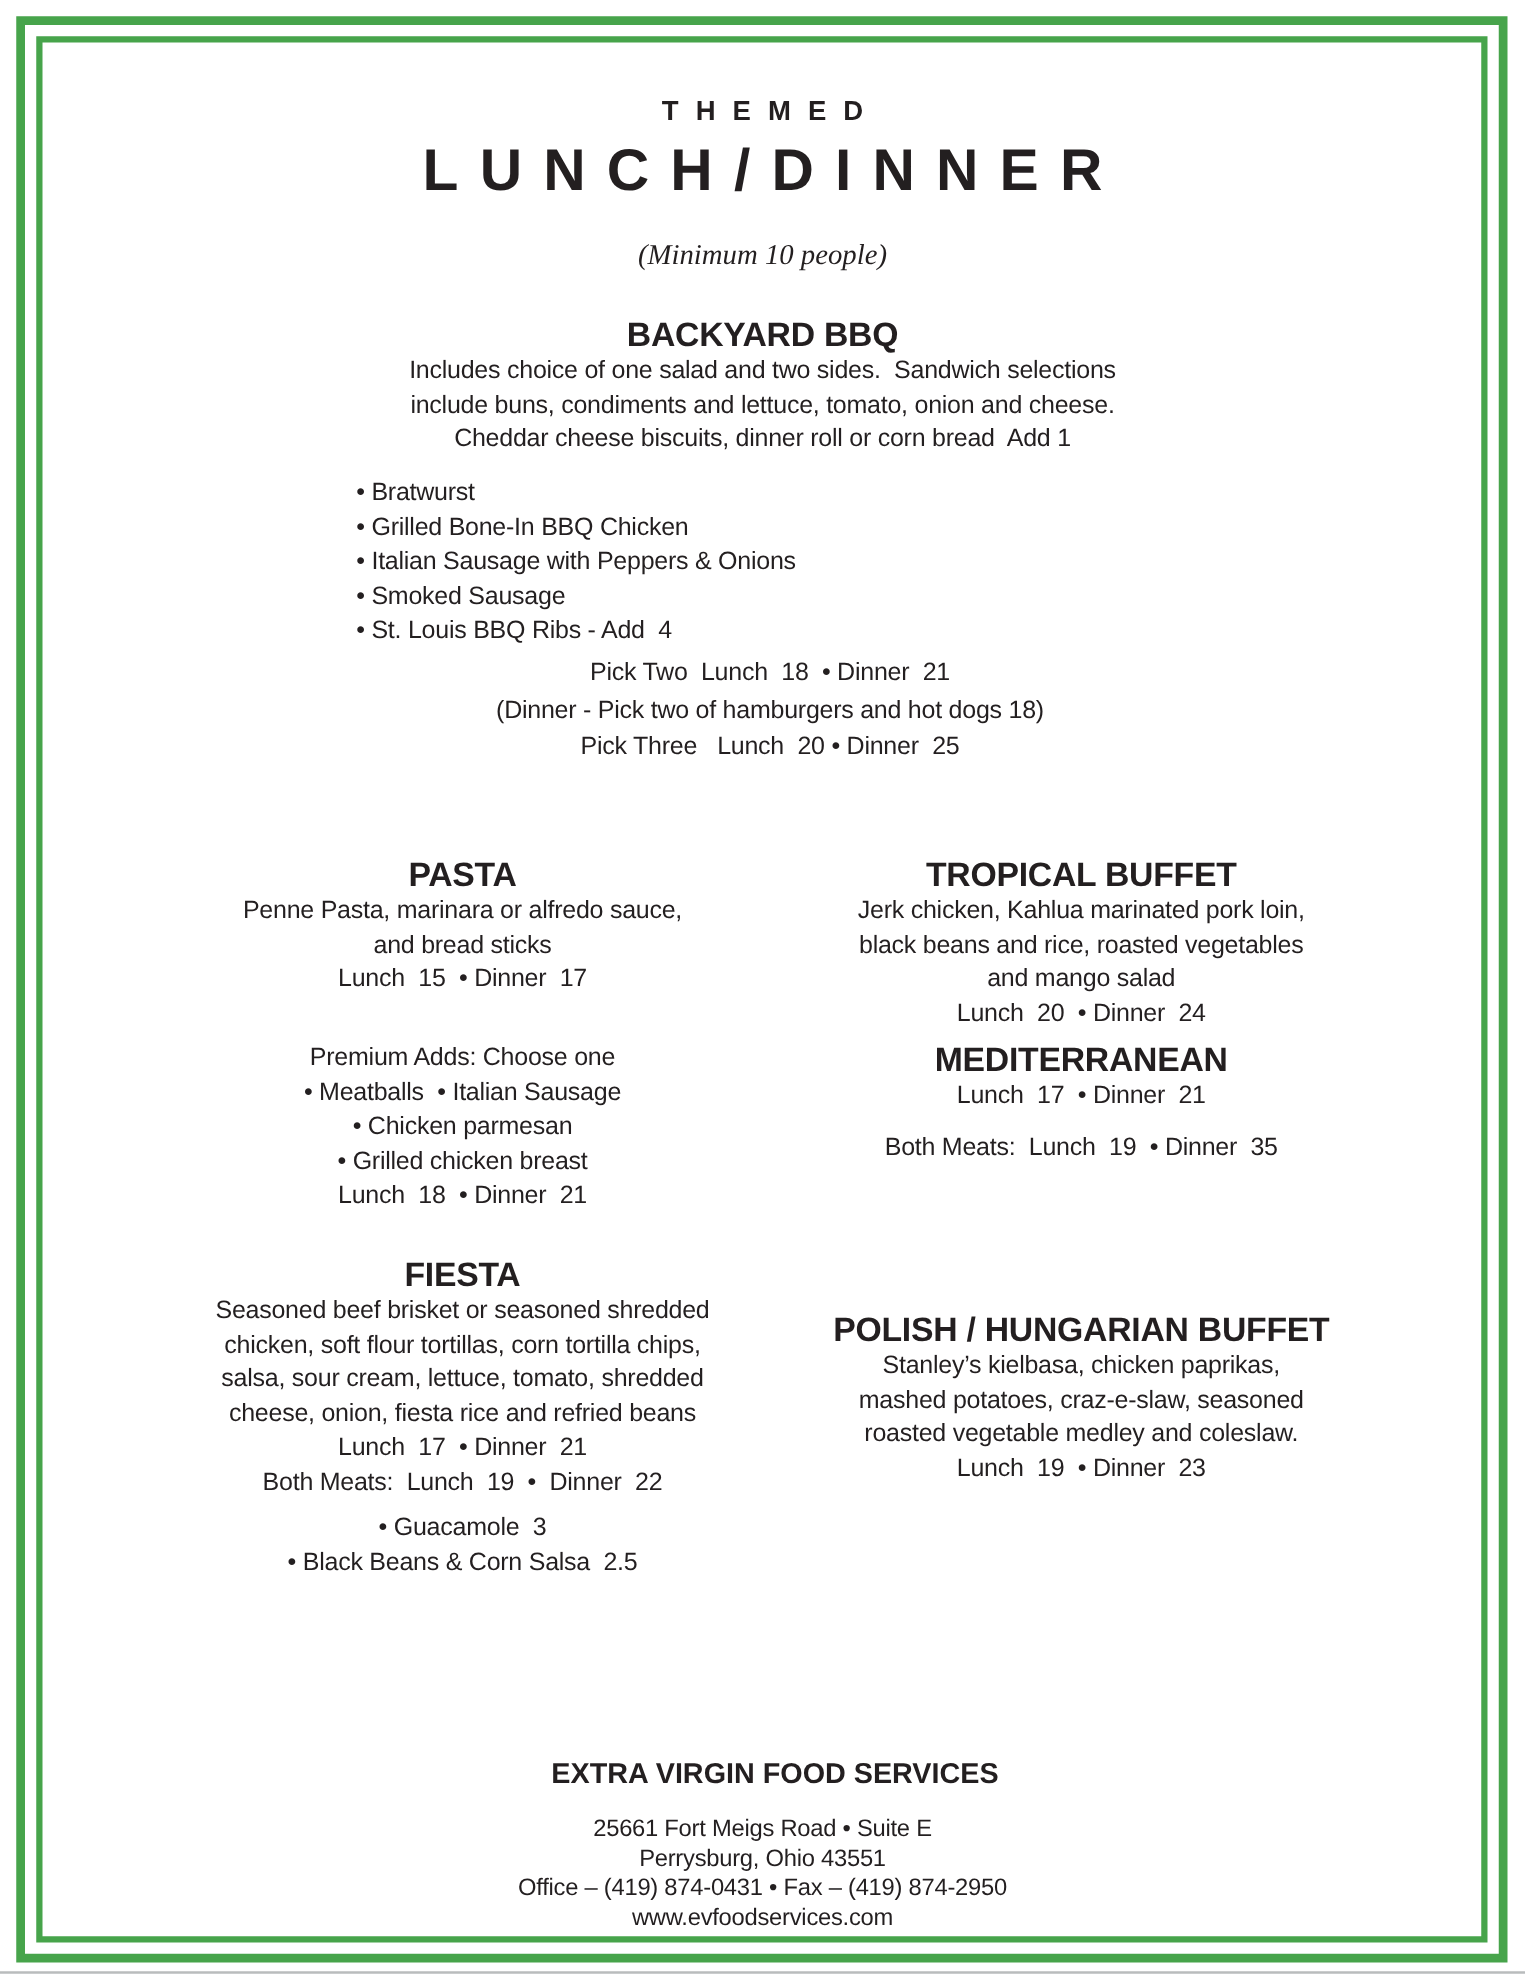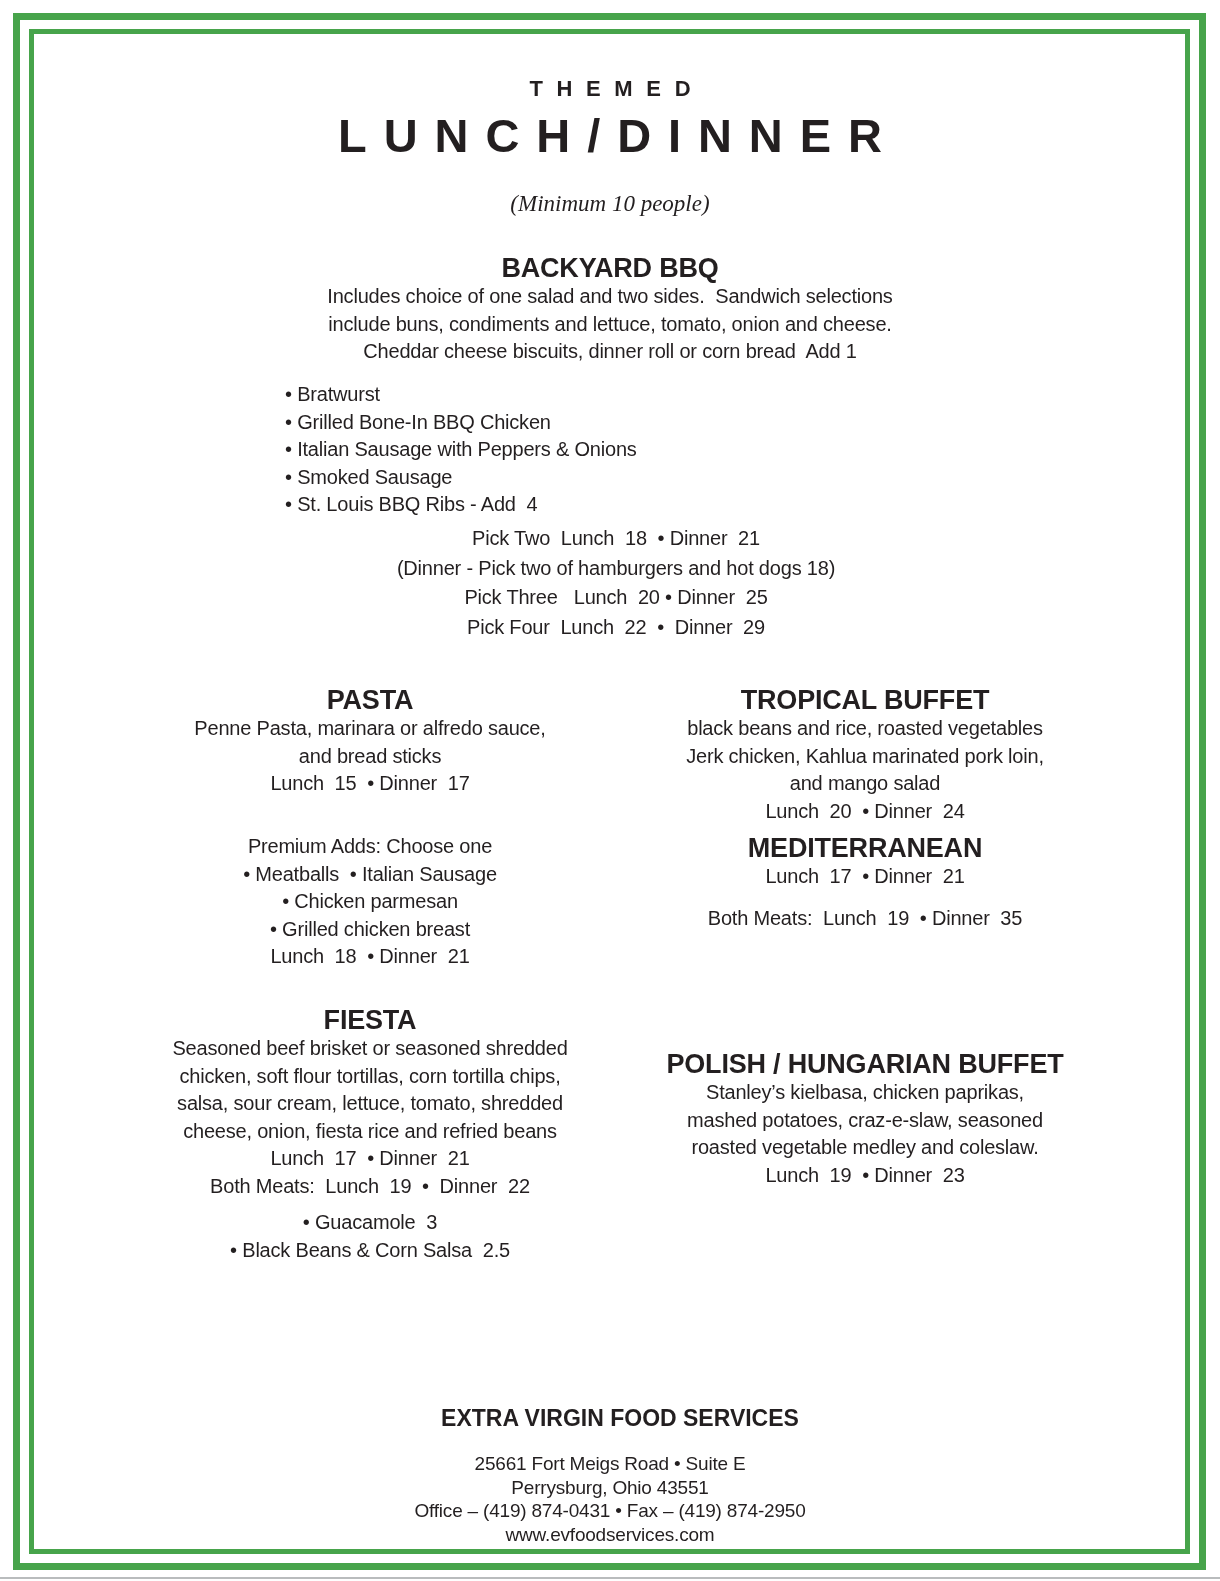--- a/index.html
+++ b/index.html
@@ -81,21 +81,20 @@
       <div class="line">• Italian Sausage with Peppers &amp; Onions</div>
       <div class="line">• Smoked Sausage</div>
       <div class="line">• St. Louis BBQ Ribs - Add  4</div>
     </div>
 </div>
 
 <div class="abs bbq-pricing">
     <div class="line">Pick Two  Lunch  18  • Dinner  21</div>
     <div class="line">(Dinner - Pick two of hamburgers and hot dogs 18)</div>
     <div class="line">Pick Three   Lunch  20 • Dinner  25</div>
-    <div class="line">Pick Four  Lunch  22  •  Dinner  29</div>
   </div>
 
 <div class="abs col-left" style="top:685px;">
   <div class="sec-title">PASTA</div>
   <div>
       <div class="line">Penne Pasta, marinara or alfredo sauce,</div>
       <div class="line">and bread sticks</div>
     </div>
   <div class="line">Lunch  15  • Dinner  17</div>
 </div>
@@ -121,22 +120,22 @@
 </div>
 
 <div class="abs col-left" style="top:1209px;">
     <div class="line">• Guacamole  3</div>
     <div class="line">• Black Beans &amp; Corn Salsa  2.5</div>
   </div>
 
 <div class="abs col-right" style="top:685px;">
   <div class="sec-title">TROPICAL BUFFET</div>
   <div>
+      <div class="line">Jerk chicken, Kahlua marinated pork loin,</div>
       <div class="line">black beans and rice, roasted vegetables</div>
-      <div class="line">Jerk chicken, Kahlua marinated pork loin,</div>
       <div class="line">and mango salad</div>
     </div>
   <div class="line">Lunch  20  • Dinner  24</div>
 </div>
 
 <div class="abs col-right" style="top:833px;">
   <div class="sec-title">MEDITERRANEAN</div>
   <div class="line">Lunch  17  • Dinner  21</div>
   <div class="line both-meats-gap">Both Meats:  Lunch  19  • Dinner  35</div>
 </div>

